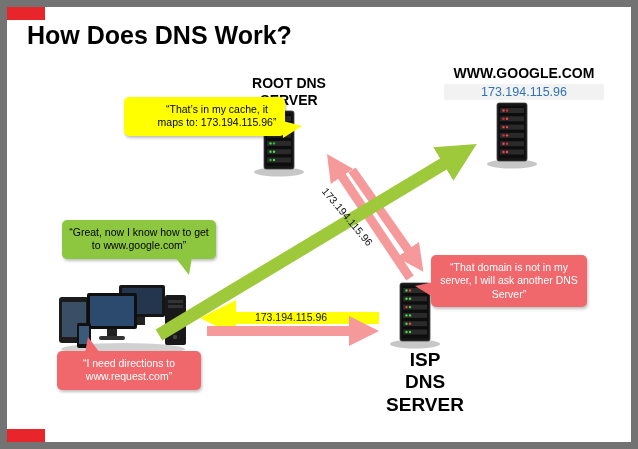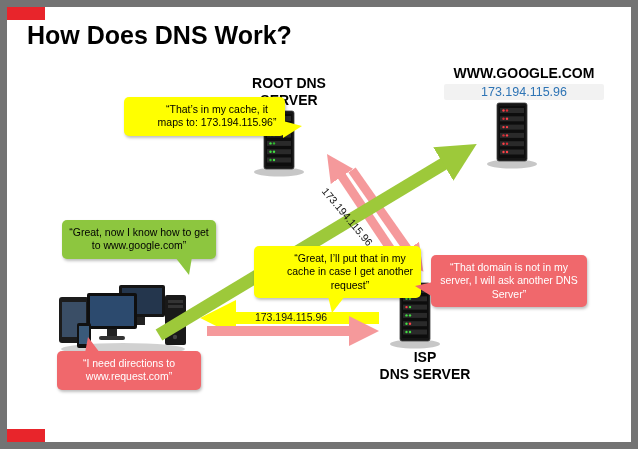--- a/index.html
+++ b/index.html
@@ -8,21 +8,21 @@
     font-family:"Liberation Sans",sans-serif;border:7px solid #737373;box-sizing:border-box;
   }
   .corner{position:absolute;left:0;width:38px;height:13px;background:#e8252b;}
   .corner-top{top:0;}
   .corner-bottom{bottom:0;}
   .title{position:absolute;left:20px;top:14px;margin:0;font-size:25px;font-weight:bold;color:#000;}
   .node-label{position:absolute;font-weight:bold;color:#000;text-align:center;line-height:1.18;}
   .root-label{left:230px;top:68px;width:104px;font-size:14px;}
   .google-domain{left:437px;top:58px;width:160px;font-size:14px;}
   .google-ip{position:absolute;left:437px;top:77px;width:160px;text-align:center;font-size:12.5px;color:#2e74b5;background:#f2f2f2;border-radius:2px;padding:1px 0;}
-  .isp-label{left:358px;top:342px;width:120px;font-size:14px;}
+  .isp-label{left:358px;top:342px;width:120px;font-size:19px;}
   .icon{position:absolute;}
   .icon-root{left:244px;top:102px;}
   .icon-google{left:477px;top:94px;}
   .icon-isp{left:380px;top:274px;}
   .icon-clients{left:50px;top:272px;}
   .arrows{position:absolute;left:0;top:0;z-index:3;}
   .arrow-ip{position:absolute;font-size:10.5px;color:#111;z-index:4;}
   .arrow-ip-horizontal{left:234px;top:304px;width:100px;text-align:center;}
   .arrow-ip-rotated{left:322px;top:178px;transform:rotate(50deg);transform-origin:left top;white-space:nowrap;}
   .bubble{
@@ -185,24 +185,20 @@
   <div class="bubble bubble-yellow bubble-root-reply">
     <span>“That’s in my cache, it maps to: 173.194.115.96”</span>
     <div class="tail"></div>
   </div>
 
   <div class="bubble bubble-green bubble-client-success">
     <span>“Great, now I know how to get to www.google.com”</span>
     <div class="tail"></div>
   </div>
 
-  <div class="bubble bubble-yellow bubble-isp-cache">
-    <span>“Great, I’ll put that in my cache in case I get another request”</span>
-    <div class="tail"></div>
-  </div>
 
   <div class="bubble bubble-pink bubble-isp-referral">
     <span>“That domain is not in my server, I will ask another DNS Server”</span>
     <div class="tail"></div>
   </div>
 
   <div class="bubble bubble-pink bubble-client-request">
     <span>“I need directions to www.request.com”</span>
     <div class="tail"></div>
   </div>

